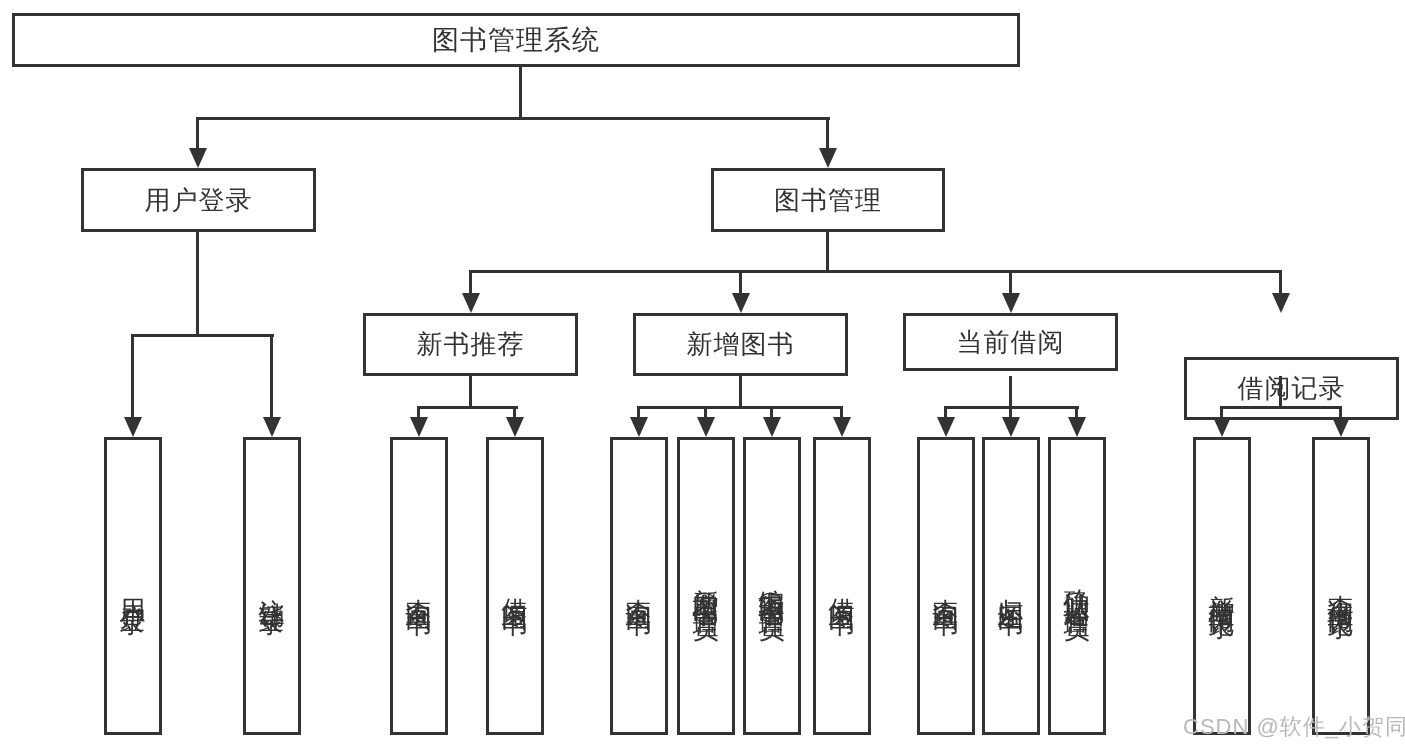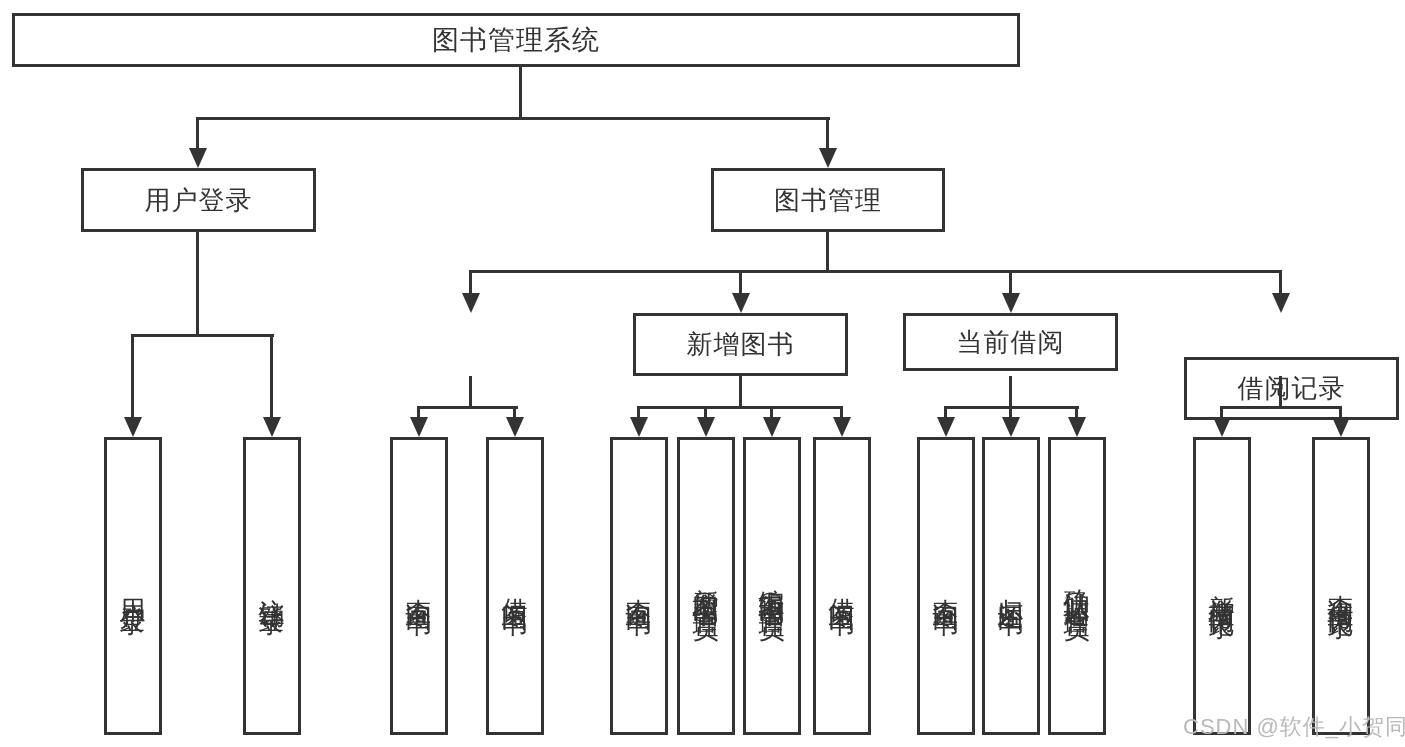--- a/index.html
+++ b/index.html
@@ -54,20 +54,21 @@
 </head>
 <body>
 
 <div class="stage">
 
   <div class="box hbox rootbox" style="left:12px; top:13px; width:1008px; height:54px;">图书管理系统</div>
 
   <div class="box hbox" style="left:81px; top:168px; width:235px; height:64px;">用户登录</div>
   <div class="box hbox" style="left:711px; top:168px; width:234px; height:64px;">图书管理</div>
 
+  <div class="box hbox" style="left:363px; top:313px; width:215px; height:63px;">新书推荐</div>
   <div class="box hbox" style="left:633px; top:313px; width:215px; height:63px;">新增图书</div>
   <div class="box hbox" style="left:903px; top:313px; width:215px; height:58px;">当前借阅</div>
   <div class="box hbox" style="left:1184px; top:313px; width:215px; height:63px;margin-top:44px;">借阅记录</div>
 
   <div class="box" style="left:104px; top:437px; width:58px; height:298px;">
     <span class="vtext">用户登录</span>
   </div>
   <div class="box" style="left:243px; top:437px; width:58px; height:298px;">
     <span class="vtext">注销登录</span>
   </div>

